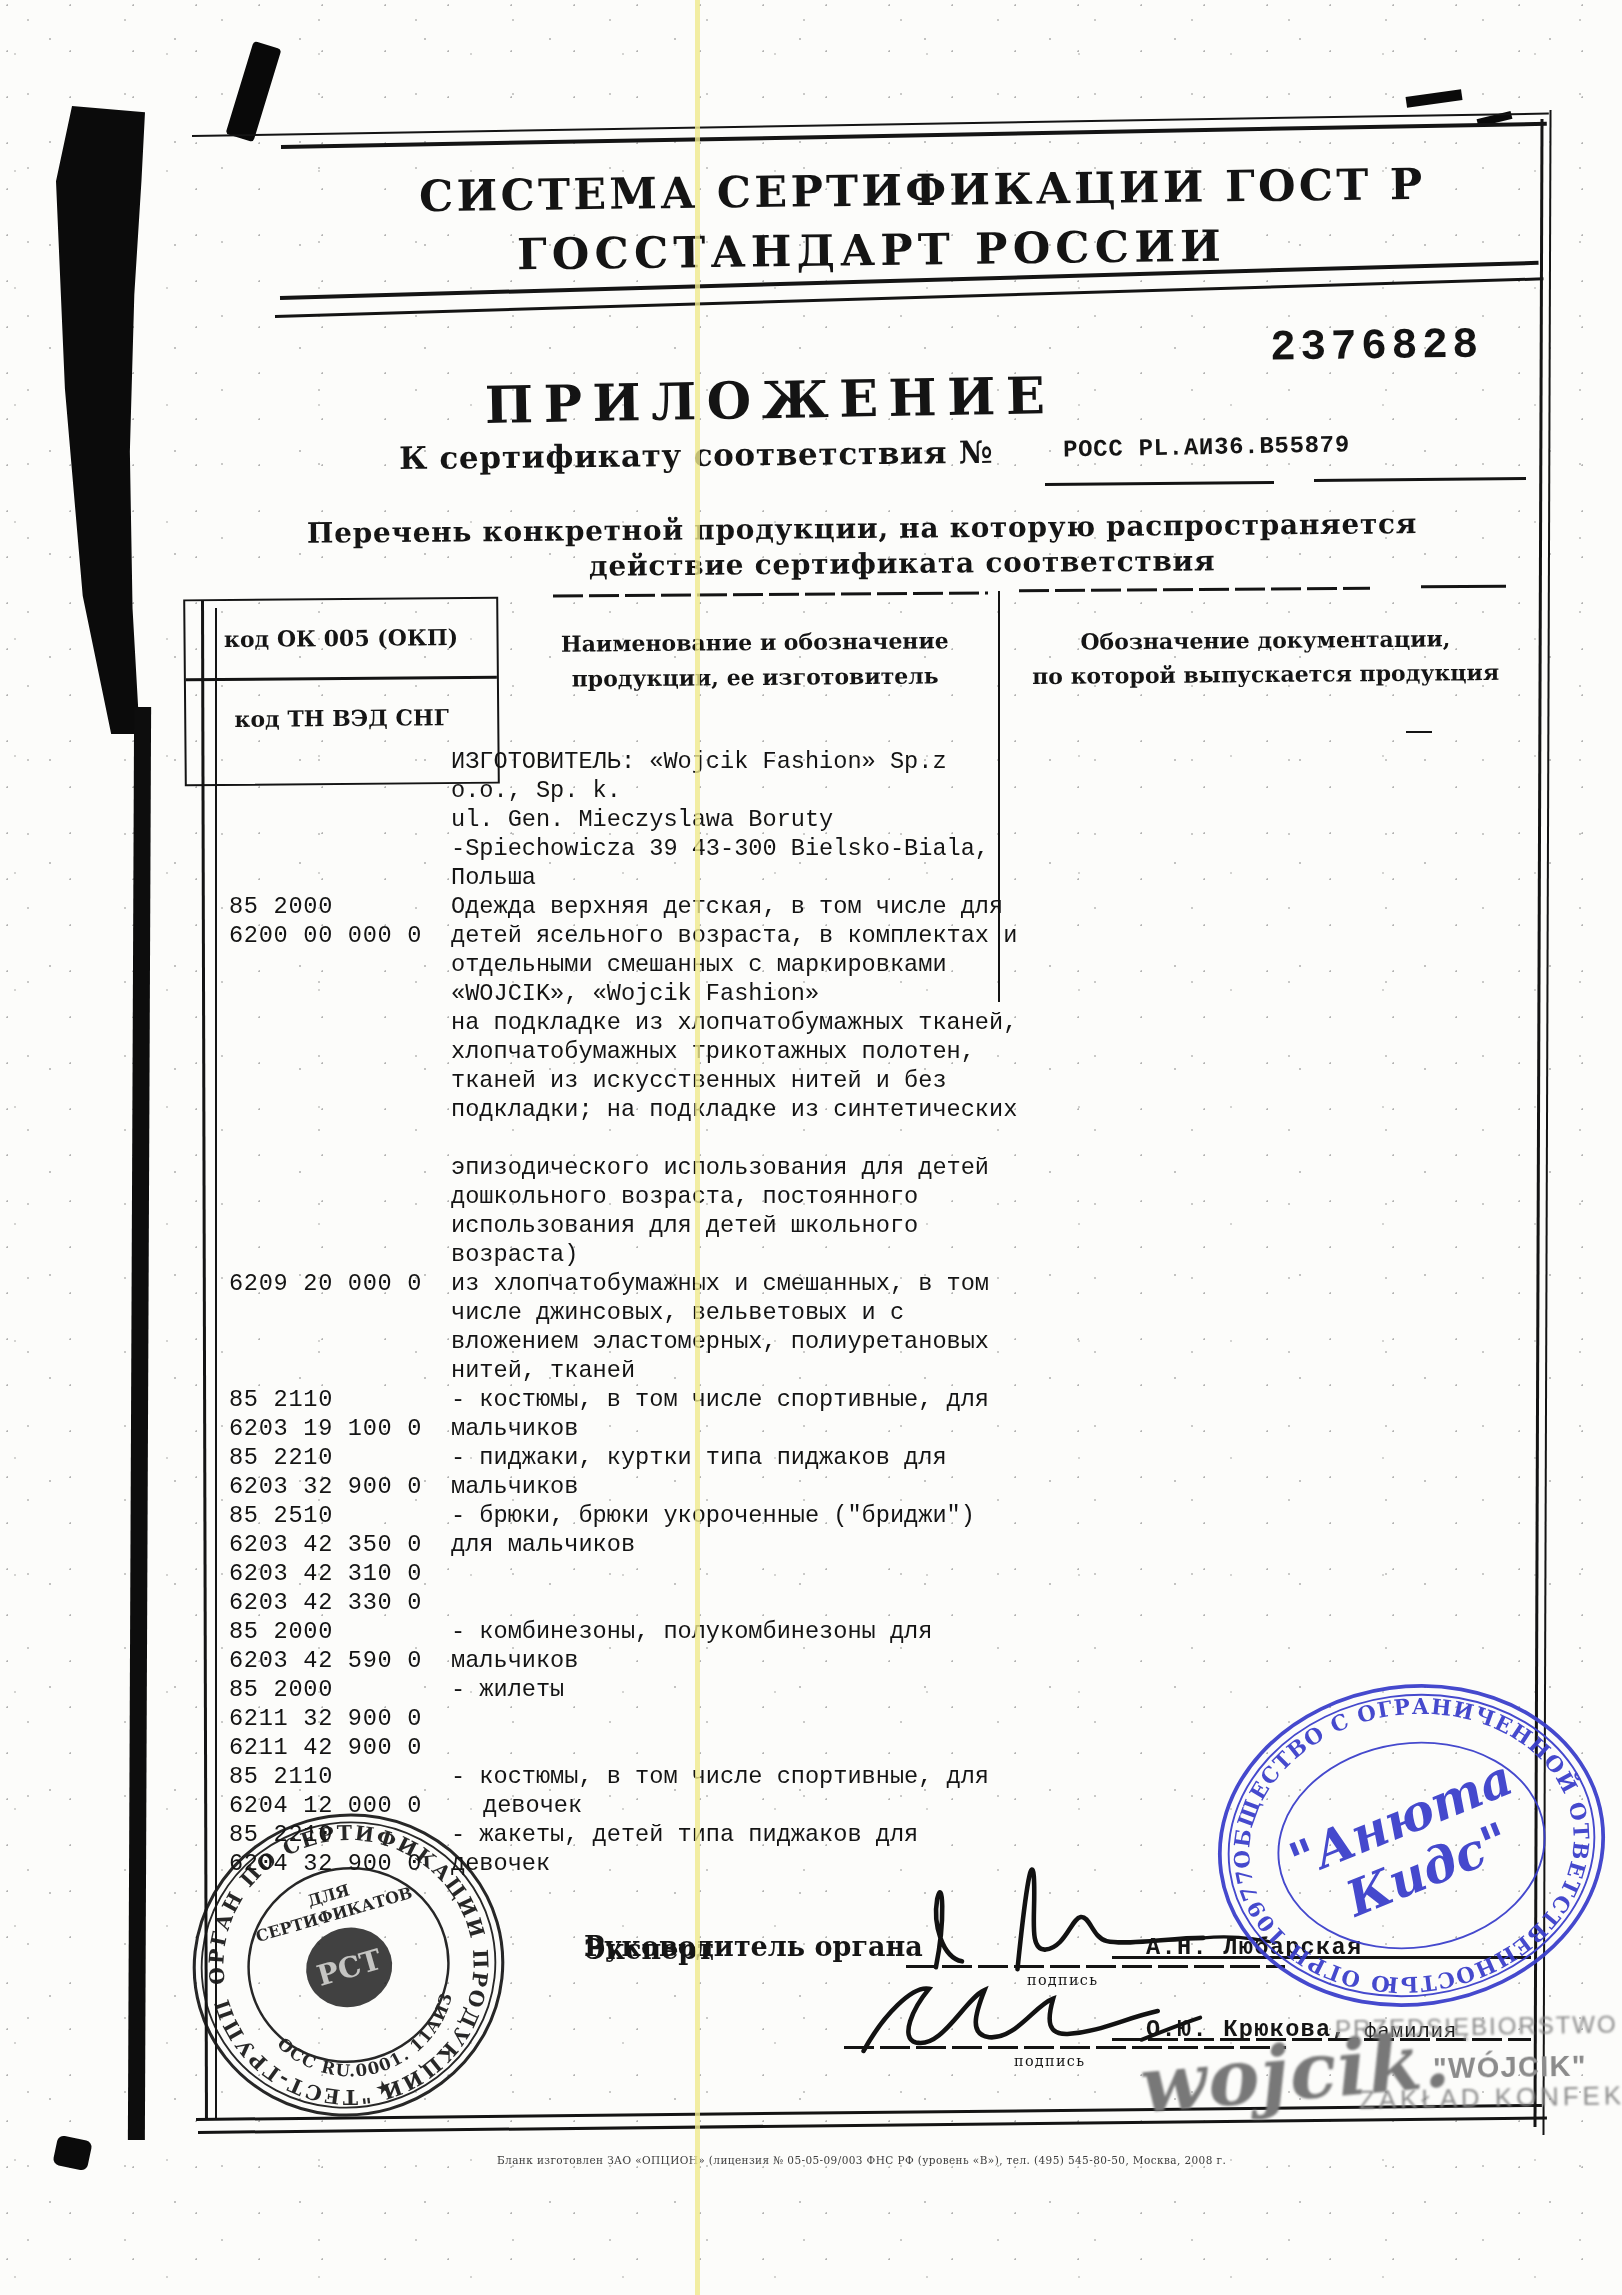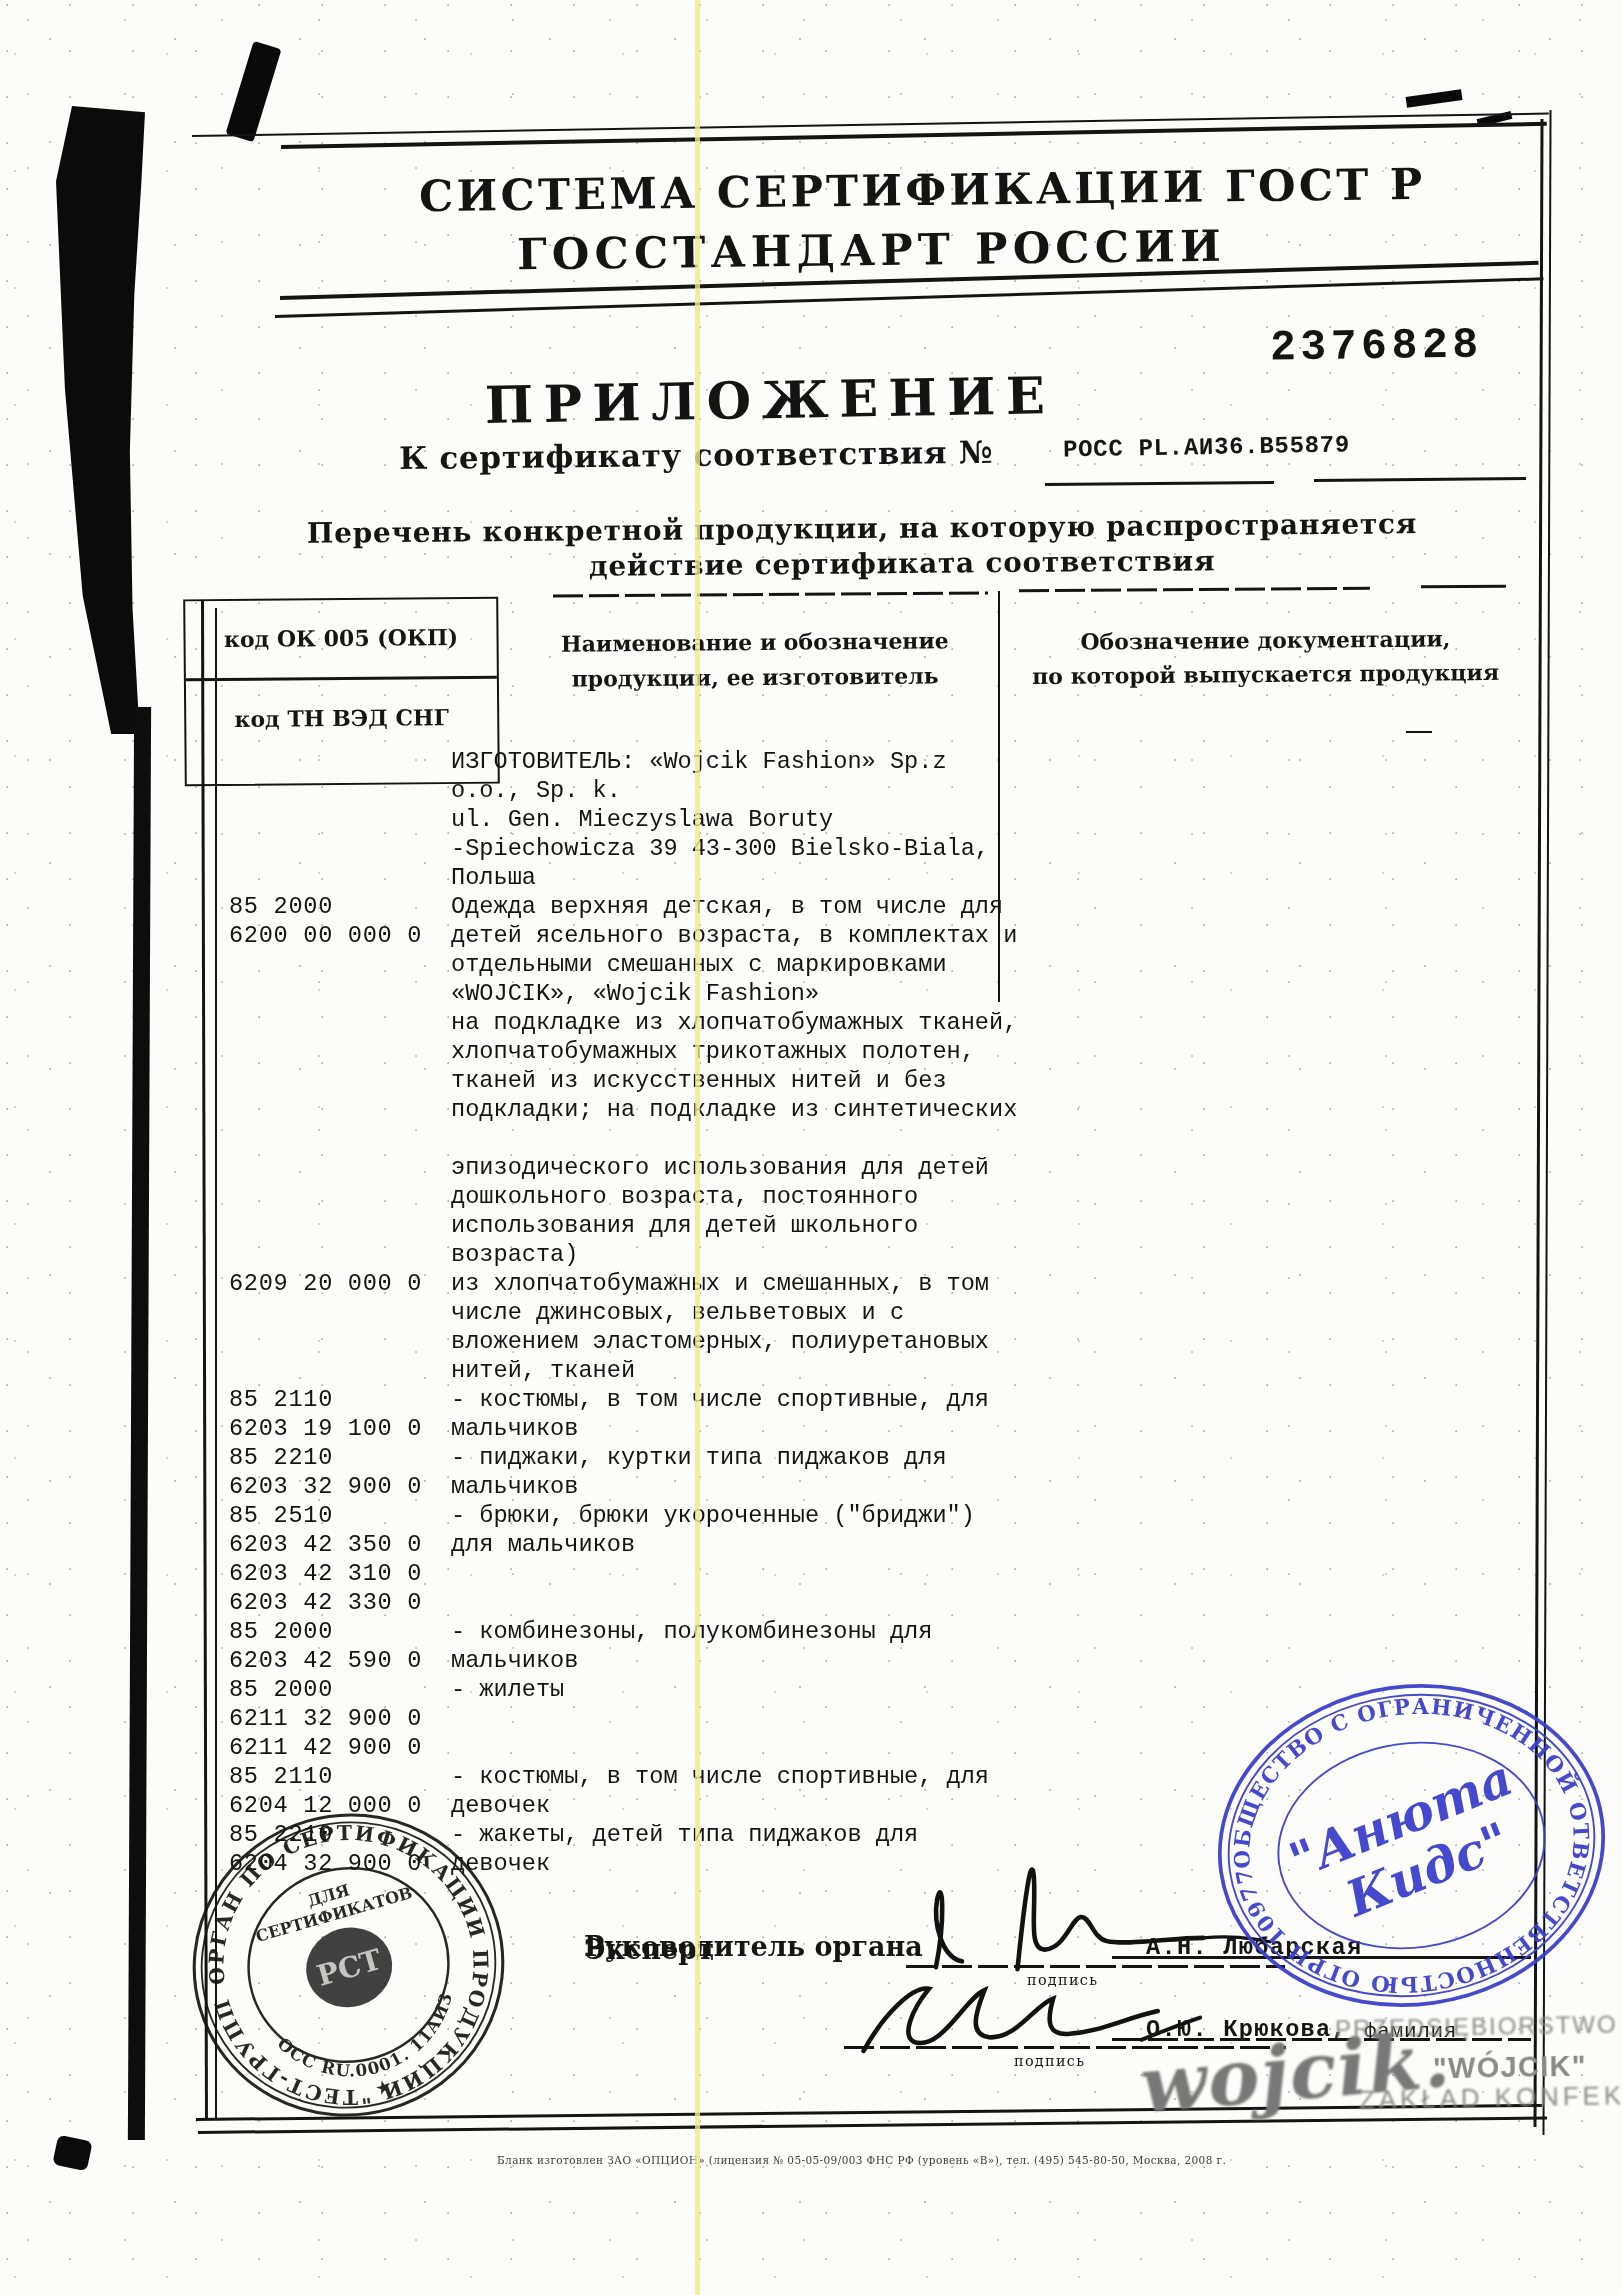--- a/index.html
+++ b/index.html
@@ -193,21 +193,21 @@
   </div>
     <div class="row" style="display: flex;">
     <span class="code">6211 32 900 0</span><span class="txt"></span>
   </div>
     <div class="row" style="display: flex;">
     <span class="code">6211 42 900 0</span><span class="txt"></span>
   </div>
     <div class="row" style="display: flex;">
     <span class="code">85 2110</span><span class="txt">- костюмы, в том числе спортивные, для</span>
   </div>
-    <div class="row" style="display: flex;">
+    <div class="row" style="display: flex; gap: 32px;">
     <span class="code">6204 12 000 0</span><span class="txt">девочек</span>
   </div>
     <div class="row" style="display: flex;">
     <span class="code">85 2210</span><span class="txt">- жакеты, детей типа пиджаков для</span>
   </div>
     <div class="row" style="display: flex;">
     <span class="code">6204 32 900 0</span><span class="txt">девочек</span>
   </div>
   </div>
 

